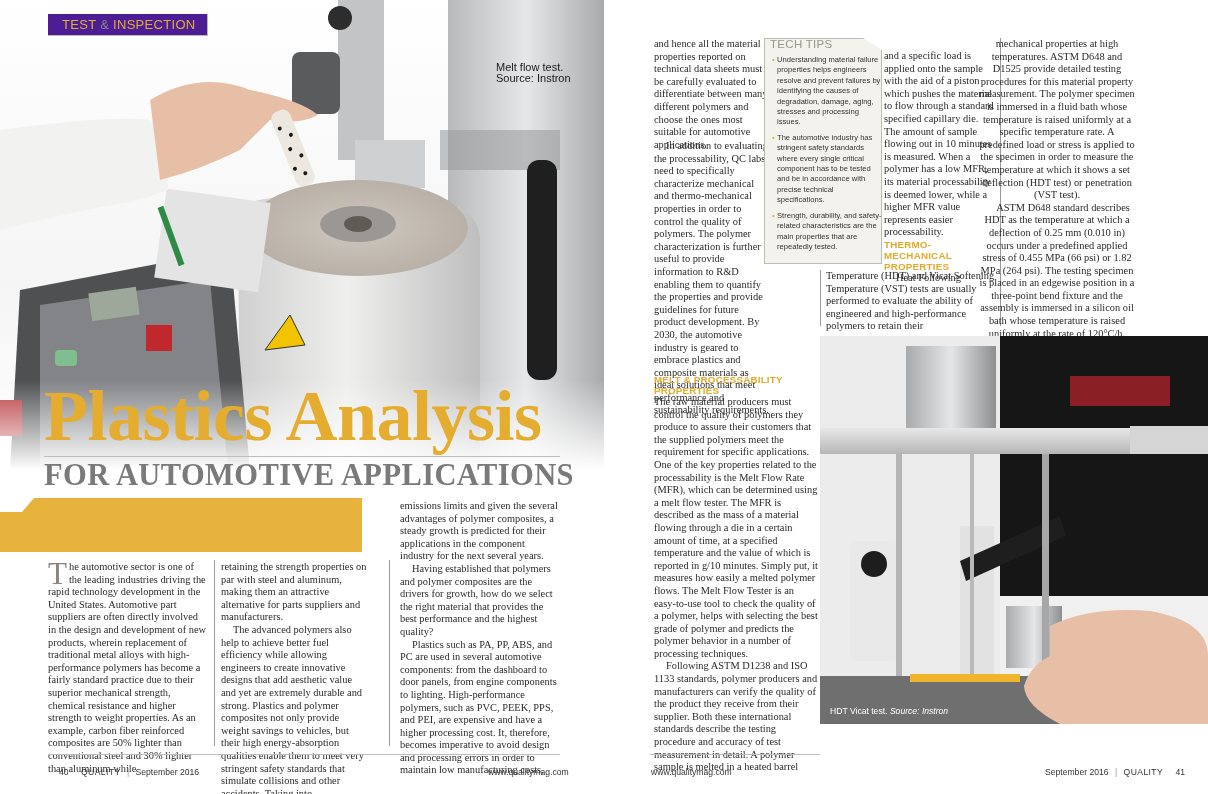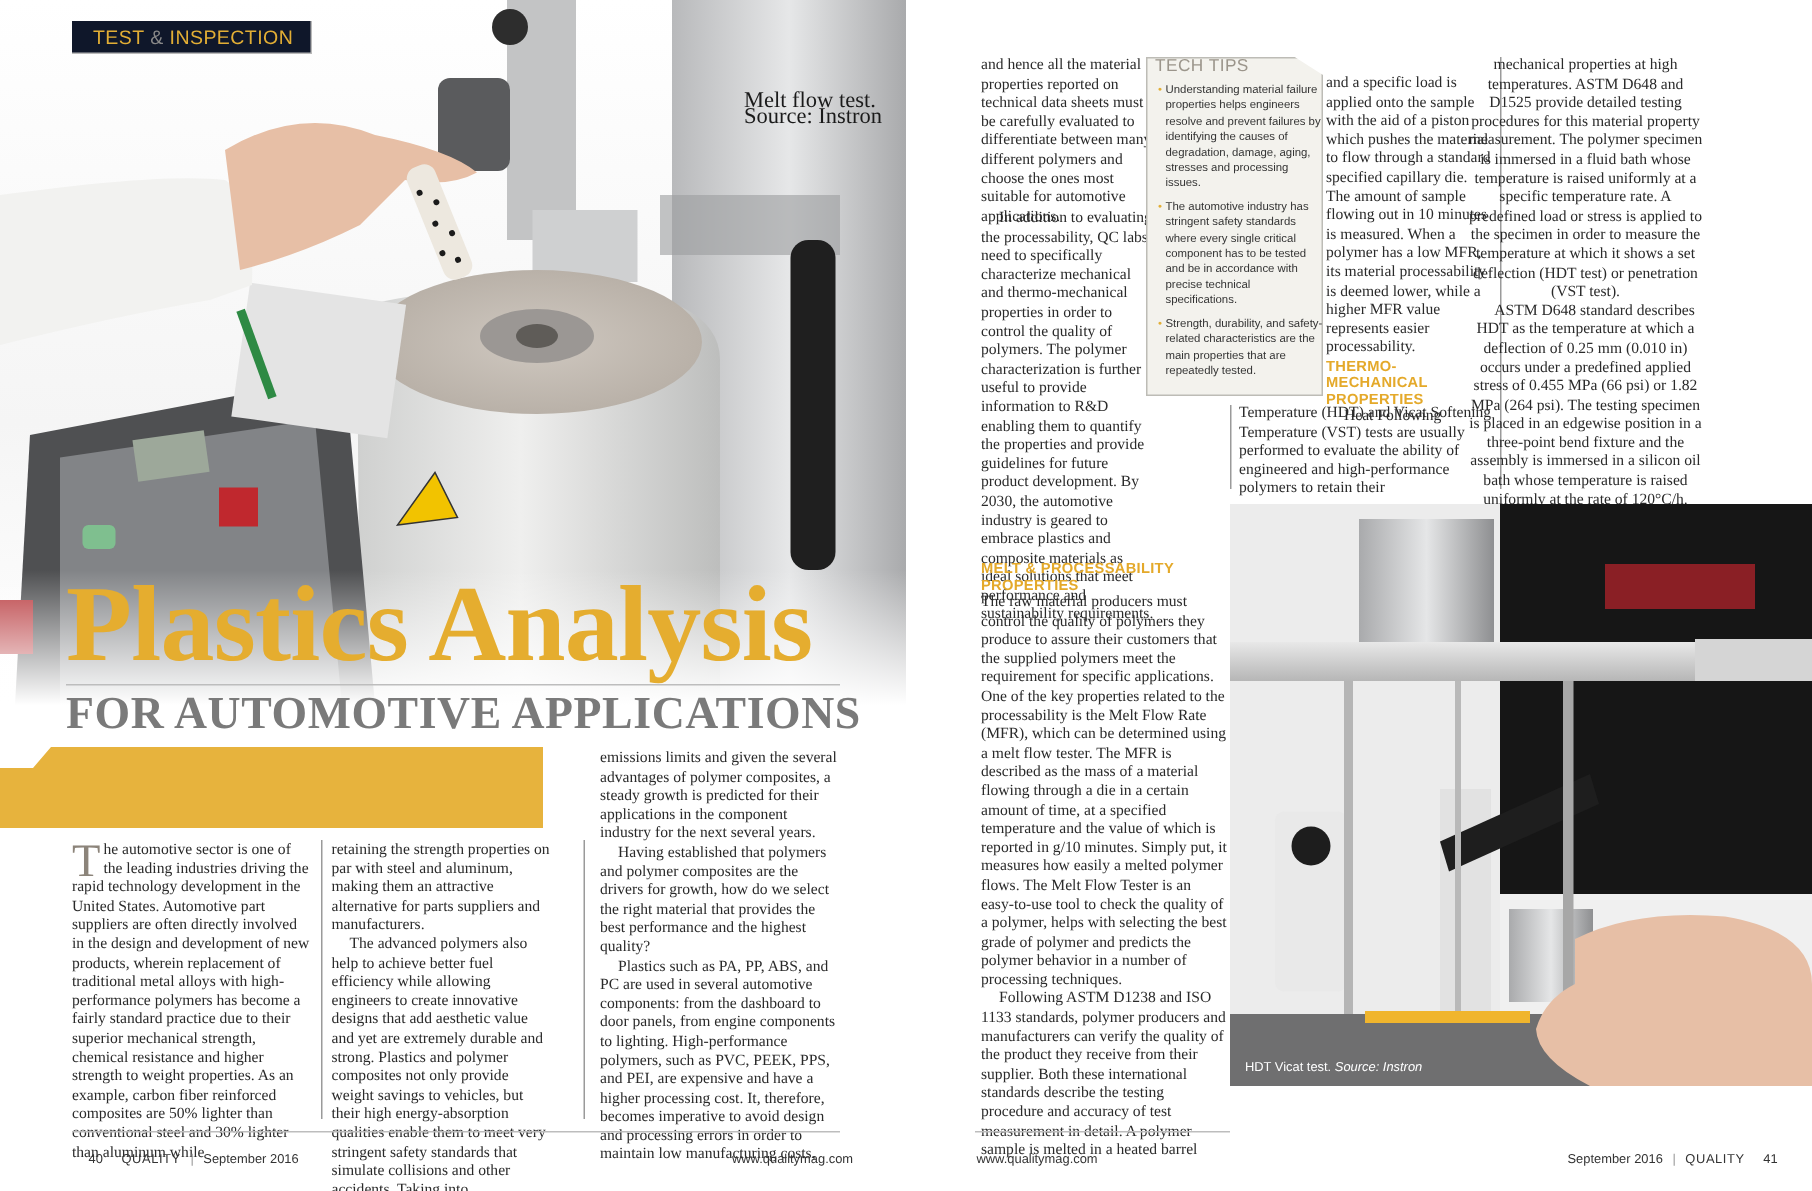--- a/index.html
+++ b/index.html
@@ -8,33 +8,33 @@
 
   .page { position: absolute; top: 0; height: 794px; background: #fff; }
   .page-left { left: 0; width: 604px; }
   .page-right { left: 604px; width: 604px; }
 
   
   .section-tab {
     position: absolute; left: 48px; top: 14px; width: 160px; height: 22px;
     border-bottom: 1px solid #b9b9b9; border-right: 1px solid #b9b9b9;
     font-family: "Liberation Sans", sans-serif; font-size: 13px; letter-spacing: 0.3px;
-    color: #e2ae35; padding-left: 14px; line-height: 22px; background: #0f172a; z-index: 3;
+    color: #e2ae35; padding-left: 14px; line-height: 22px; background: #4c1d95; z-index: 3;
   }
   .section-tab .amp { color: #888; }
 
   .hero-photo {
     position: absolute; left: 0; top: 0; width: 604px; height: 470px; overflow: hidden;
     background: linear-gradient(180deg, #ffffff 0%, #f5f5f5 60%, #ffffff 100%);
   }
   .hero-photo svg { position: absolute; left: 0; top: 0; }
 
   .photo-caption-1 {
-    position: absolute; left: 496px; top: 62px; font-family: Liberation Serif, serif;
-    font-size: 15px; line-height: 11px; color: #1a1a1a; z-index: 3;
+    position: absolute; left: 496px; top: 62px; font-family: Liberation Sans, sans-serif;
+    font-size: 11px; line-height: 11px; color: #1a1a1a; z-index: 3;
   }
 
   .main-title {
     position: absolute; left: 44px; top: 378px; width: 560px; z-index: 4;
     font-family: "Liberation Serif", serif; font-size: 72px; line-height: 76px;
     color: #e5ad2f; letter-spacing: -0.5px; white-space: nowrap;
   }
   .title-rule { position: absolute; left: 44px; top: 456px; width: 516px; height: 1px; background: #bdbdbd; z-index: 4; }
   .subtitle {
     position: absolute; left: 44px; top: 456px; z-index: 4;

